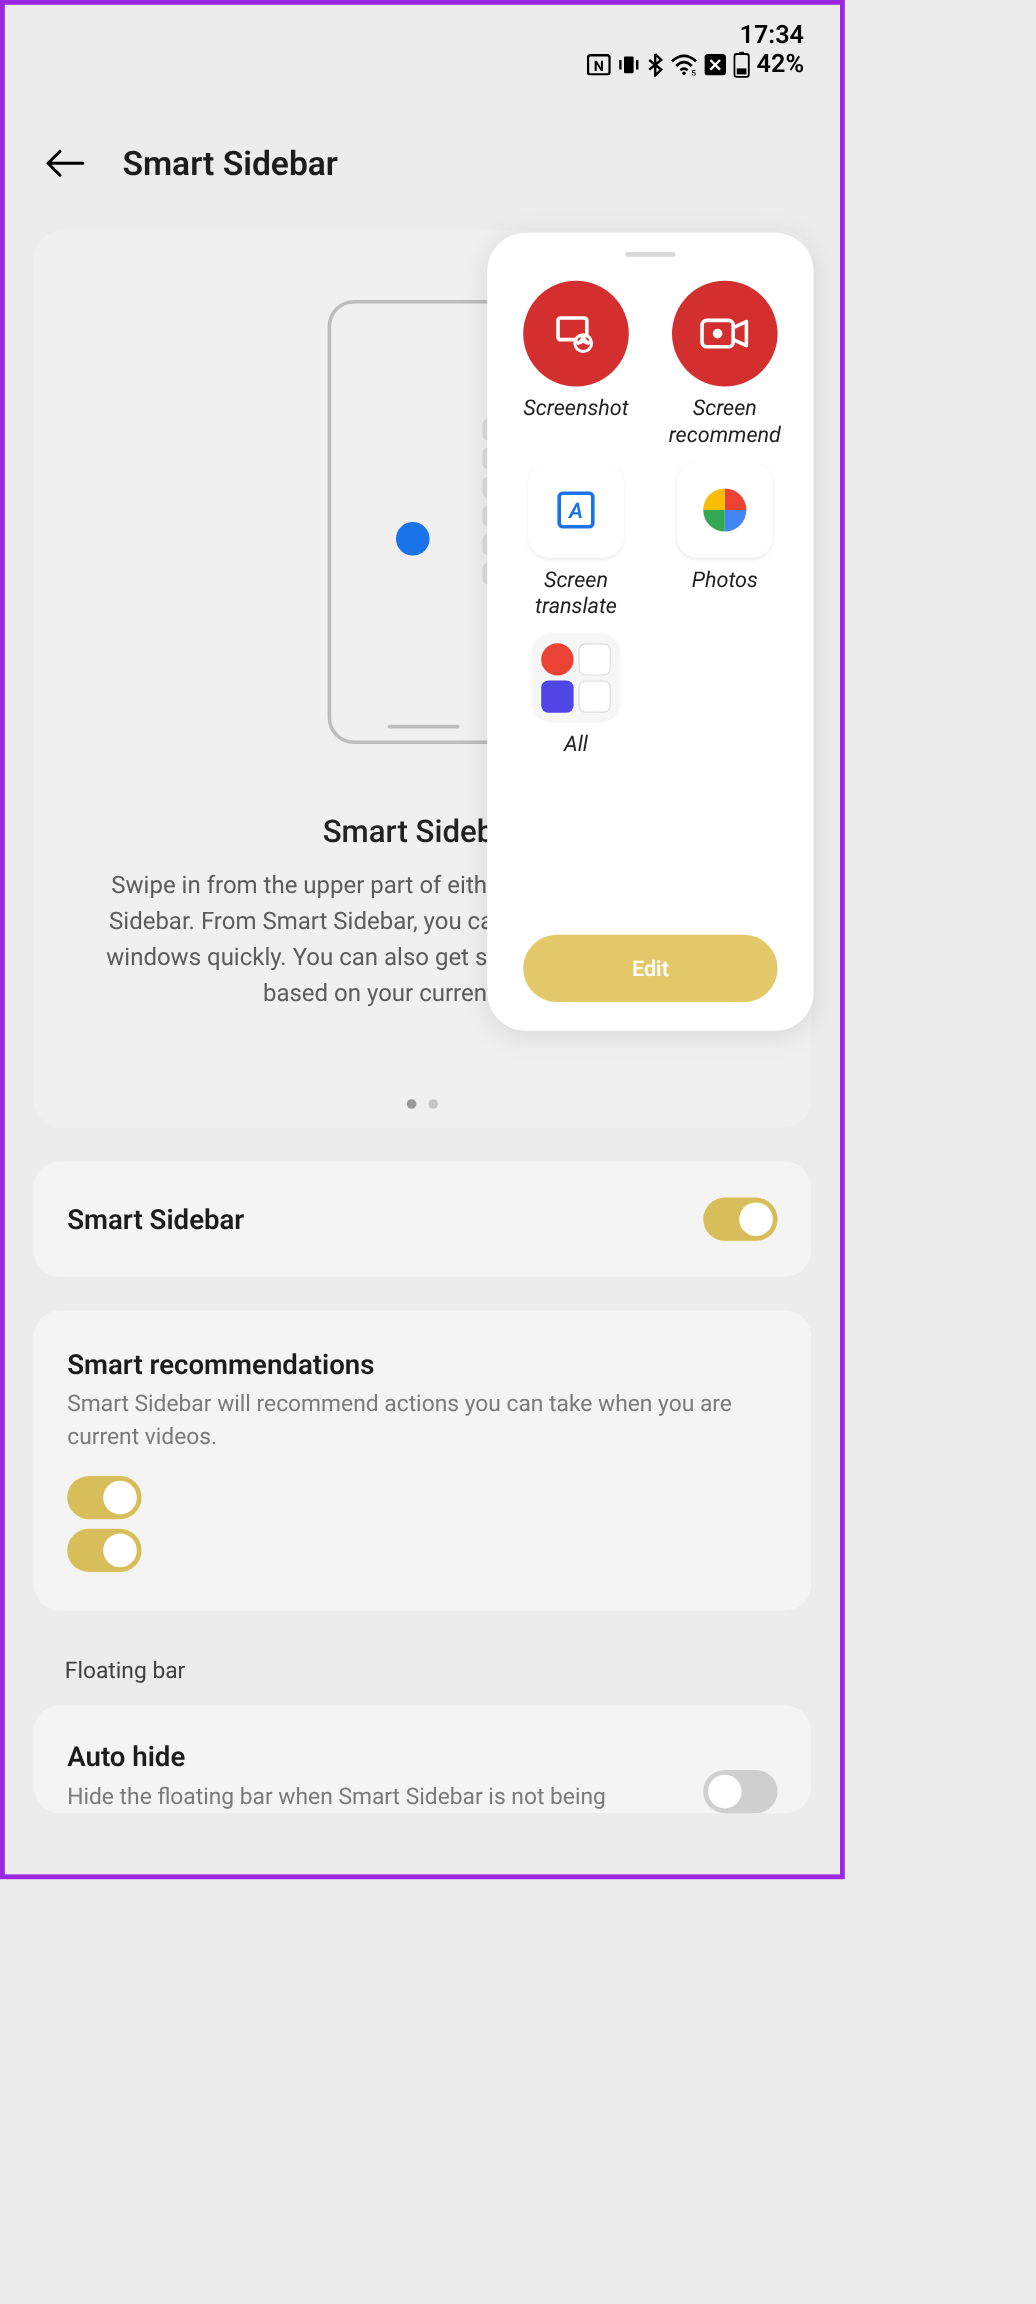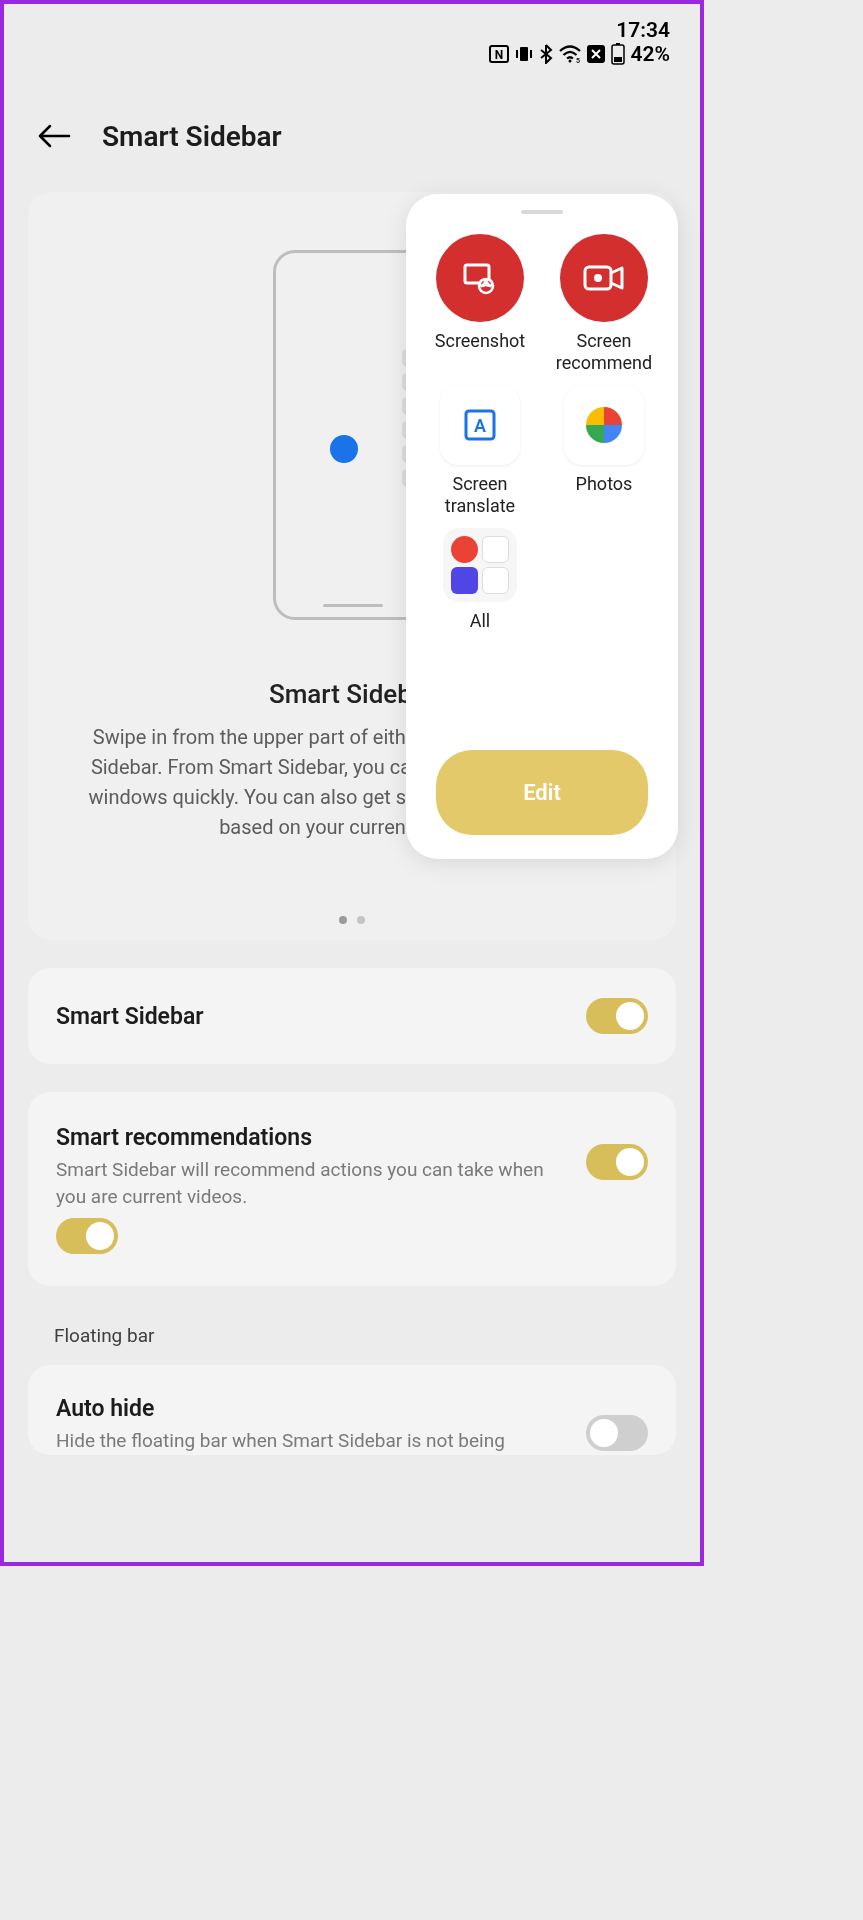--- a/index.html
+++ b/index.html
@@ -88,55 +88,55 @@
   width: 272px;
   height: 665px;
   background: #fff;
   border-radius: 32px;
   box-shadow: 0 4px 24px rgba(0,0,0,0.10);
   padding: 40px 12px 20px;
   display: flex;
   flex-direction: column;
 }
 .panel-notch { position:absolute; top:16px; left:50%; transform:translateX(-50%); width:42px; height:4px; background:#d8d8d8; border-radius:2px;}
-.panel-grid { display:grid; grid-template-columns:1fr 1fr; gap:12px 0; }
+.panel-grid { display:grid; grid-template-columns:1fr 1fr; gap:12px 0;font-style:italic; }
 .panel-item { display:flex; flex-direction:column; align-items:center; }
 .panel-icon { width:88px; height:88px; border-radius:50%; display:flex; align-items:center; justify-content:center; }
 .panel-icon-sq { width:80px; height:80px; border-radius:18px; display:flex; align-items:center; justify-content:center; background:#fff; box-shadow:0 1px 3px rgba(0,0,0,0.08);}
 .panel-label { font-size:18px; color:#222; text-align:center; margin-top:8px; line-height:1.2;}
 .red { background:#d32f2f; }
 .all-tile { width:74px; height:74px; border-radius:16px; background:#f6f6f6; display:grid; grid-template-columns:1fr 1fr; gap:4px; padding:8px; }
 .mini { width:100%; height:100%; border-radius:6px;}
 .edit-btn {
   margin: auto 18px 4px;
-  height: 85px;
+  height: 56px;
   background: #e3c969;
   border-radius: 36px;
   display:flex; align-items:center; justify-content:center;
-  color:#fff; font-size:22px; font-weight:600;
+  color:#fff; font-size:18px; font-weight:600;
 }
 .setting-card {
   margin: 0 24px 28px;
   background: #f4f4f4;
   border-radius: 22px;
 }
 .setting-row {
   display:flex; align-items:center; justify-content:space-between;
   padding: 30px 28px;
 }
 .setting-row + .setting-row { padding-top: 2px; }
 .setting-text { flex:1; padding-right:20px;}
 .setting-title { font-size:23px; font-weight:600; color:#1c1c1c; }
 .setting-desc { font-size:19px; color:#7a7a7a; margin-top:6px; line-height:1.4;}
 .toggle { width:62px; height:36px; border-radius:18px; background:#d8be5a; position:relative; flex-shrink:0;}
 .toggle::after { content:""; position:absolute; right:4px; top:4px; width:28px; height:28px; background:#fff; border-radius:50%;}
 .toggle.off { background:#cfcfcf; }
 .toggle.off::after { right:auto; left:4px; }
 .section-header { font-size:19px; color:#404040; padding: 10px 50px 18px; }
-.setting-row-top { padding-top: 32px; padding-bottom: 6px; }
+.setting-row-top { padding-top: 32px; padding-bottom: 6px; flex-direction: column; }
 .setting-row-bottom { padding-top: 6px; padding-bottom: 32px; }
 </style>
 </head>
 <body>
 
 <div class="status-bar">
   <span>17:34</span>
   <div class="status-right">
     <span class="status-icon">
         <svg width="20" height="18" viewBox="0 0 20 18">
@@ -296,20 +296,20 @@
     <div class="toggle" style="margin-top:20px"></div>
   </div>
   <div class="setting-row setting-row-bottom">
     <div class="toggle"></div>
   </div>
 </div>
 
 <div class="section-header">Floating bar</div>
 
 <div class="setting-card" style="margin-bottom:0">
-  <div class="setting-row" style="align-items:flex-start;padding-bottom:0">
+  <div class="setting-row" style="align-items:flex-end;padding-bottom:0">
     <div class="setting-text">
       <div class="setting-title">Auto hide</div>
       <div class="setting-desc">Hide the floating bar when Smart Sidebar is not being</div>
     </div>
     <div class="toggle off" style="margin-top:20px"></div>
   </div>
 </div>
 
 </body></html>

